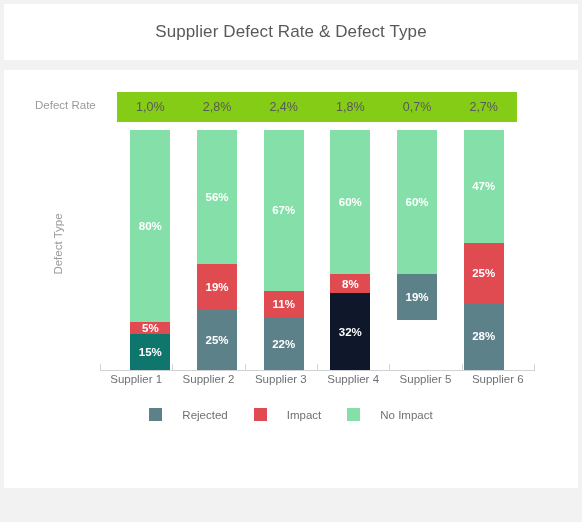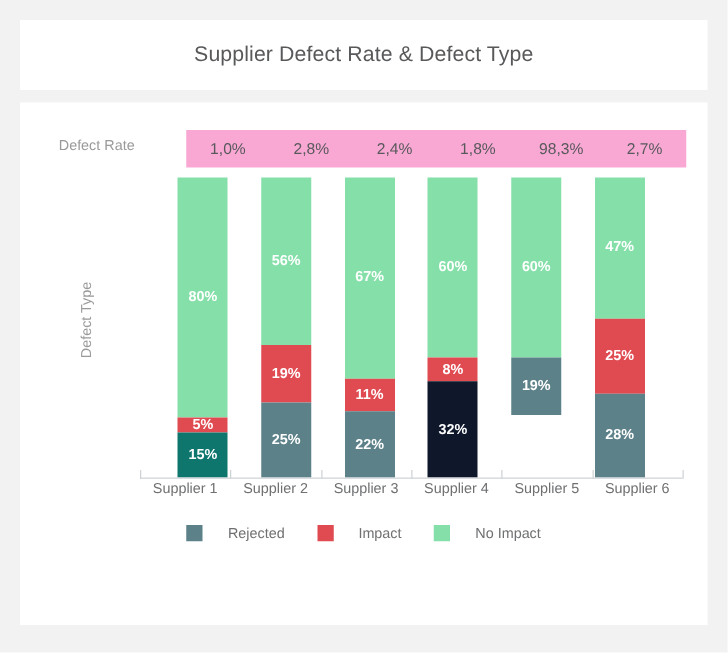--- a/index.html
+++ b/index.html
@@ -11,21 +11,21 @@
     height: 522px;
     background: #f2f2f3;
     font-family: "Liberation Sans", sans-serif;
     overflow: hidden;
   }
   .page {
     position: relative;
     width: 582px;
     height: 522px;
     box-sizing: border-box;
-    padding: 16px;
+    padding: 4px;
   }
 
   
   .title-card {
     background: #ffffff;
     height: 56px;
     display: flex;
     align-items: center;
     justify-content: center;
   }
@@ -58,23 +58,22 @@
     top: 7px;
     font-size: 11.5px;
     color: #9a9a9c;
   }
   .rate-band {
     position: absolute;
     left: 113px;
     top: 0;
     width: 400px;
     height: 30px;
-    background: #f9a8d4;
-    display: flex;
-    margin-left: 20px;
+    background: #84cc16;
+    display: flex;
   }
   .rate-cell {
     flex: 1 1 0;
     display: flex;
     align-items: center;
     justify-content: center;
     font-size: 12.5px;
     color: #58595b;
   }
 
@@ -195,21 +194,21 @@
 
   <div class="chart-card">
 
     <div class="rate-row">
       <div class="rate-label">Defect Rate</div>
       <div class="rate-band">
         <div class="rate-cell">1,0%</div>
         <div class="rate-cell">2,8%</div>
         <div class="rate-cell">2,4%</div>
         <div class="rate-cell">1,8%</div>
-        <div class="rate-cell">98,3%</div>
+        <div class="rate-cell">0,7%</div>
         <div class="rate-cell">2,7%</div>
       </div>
     </div>
 
     <div class="y-axis-label">Defect Type</div>
 
     <div class="plot" id="plot">
         <div class="bar-slot">
           <div class="bar">
             <div class="seg" style="background: rgb(133, 223, 169); height: 80%;">80%</div>

